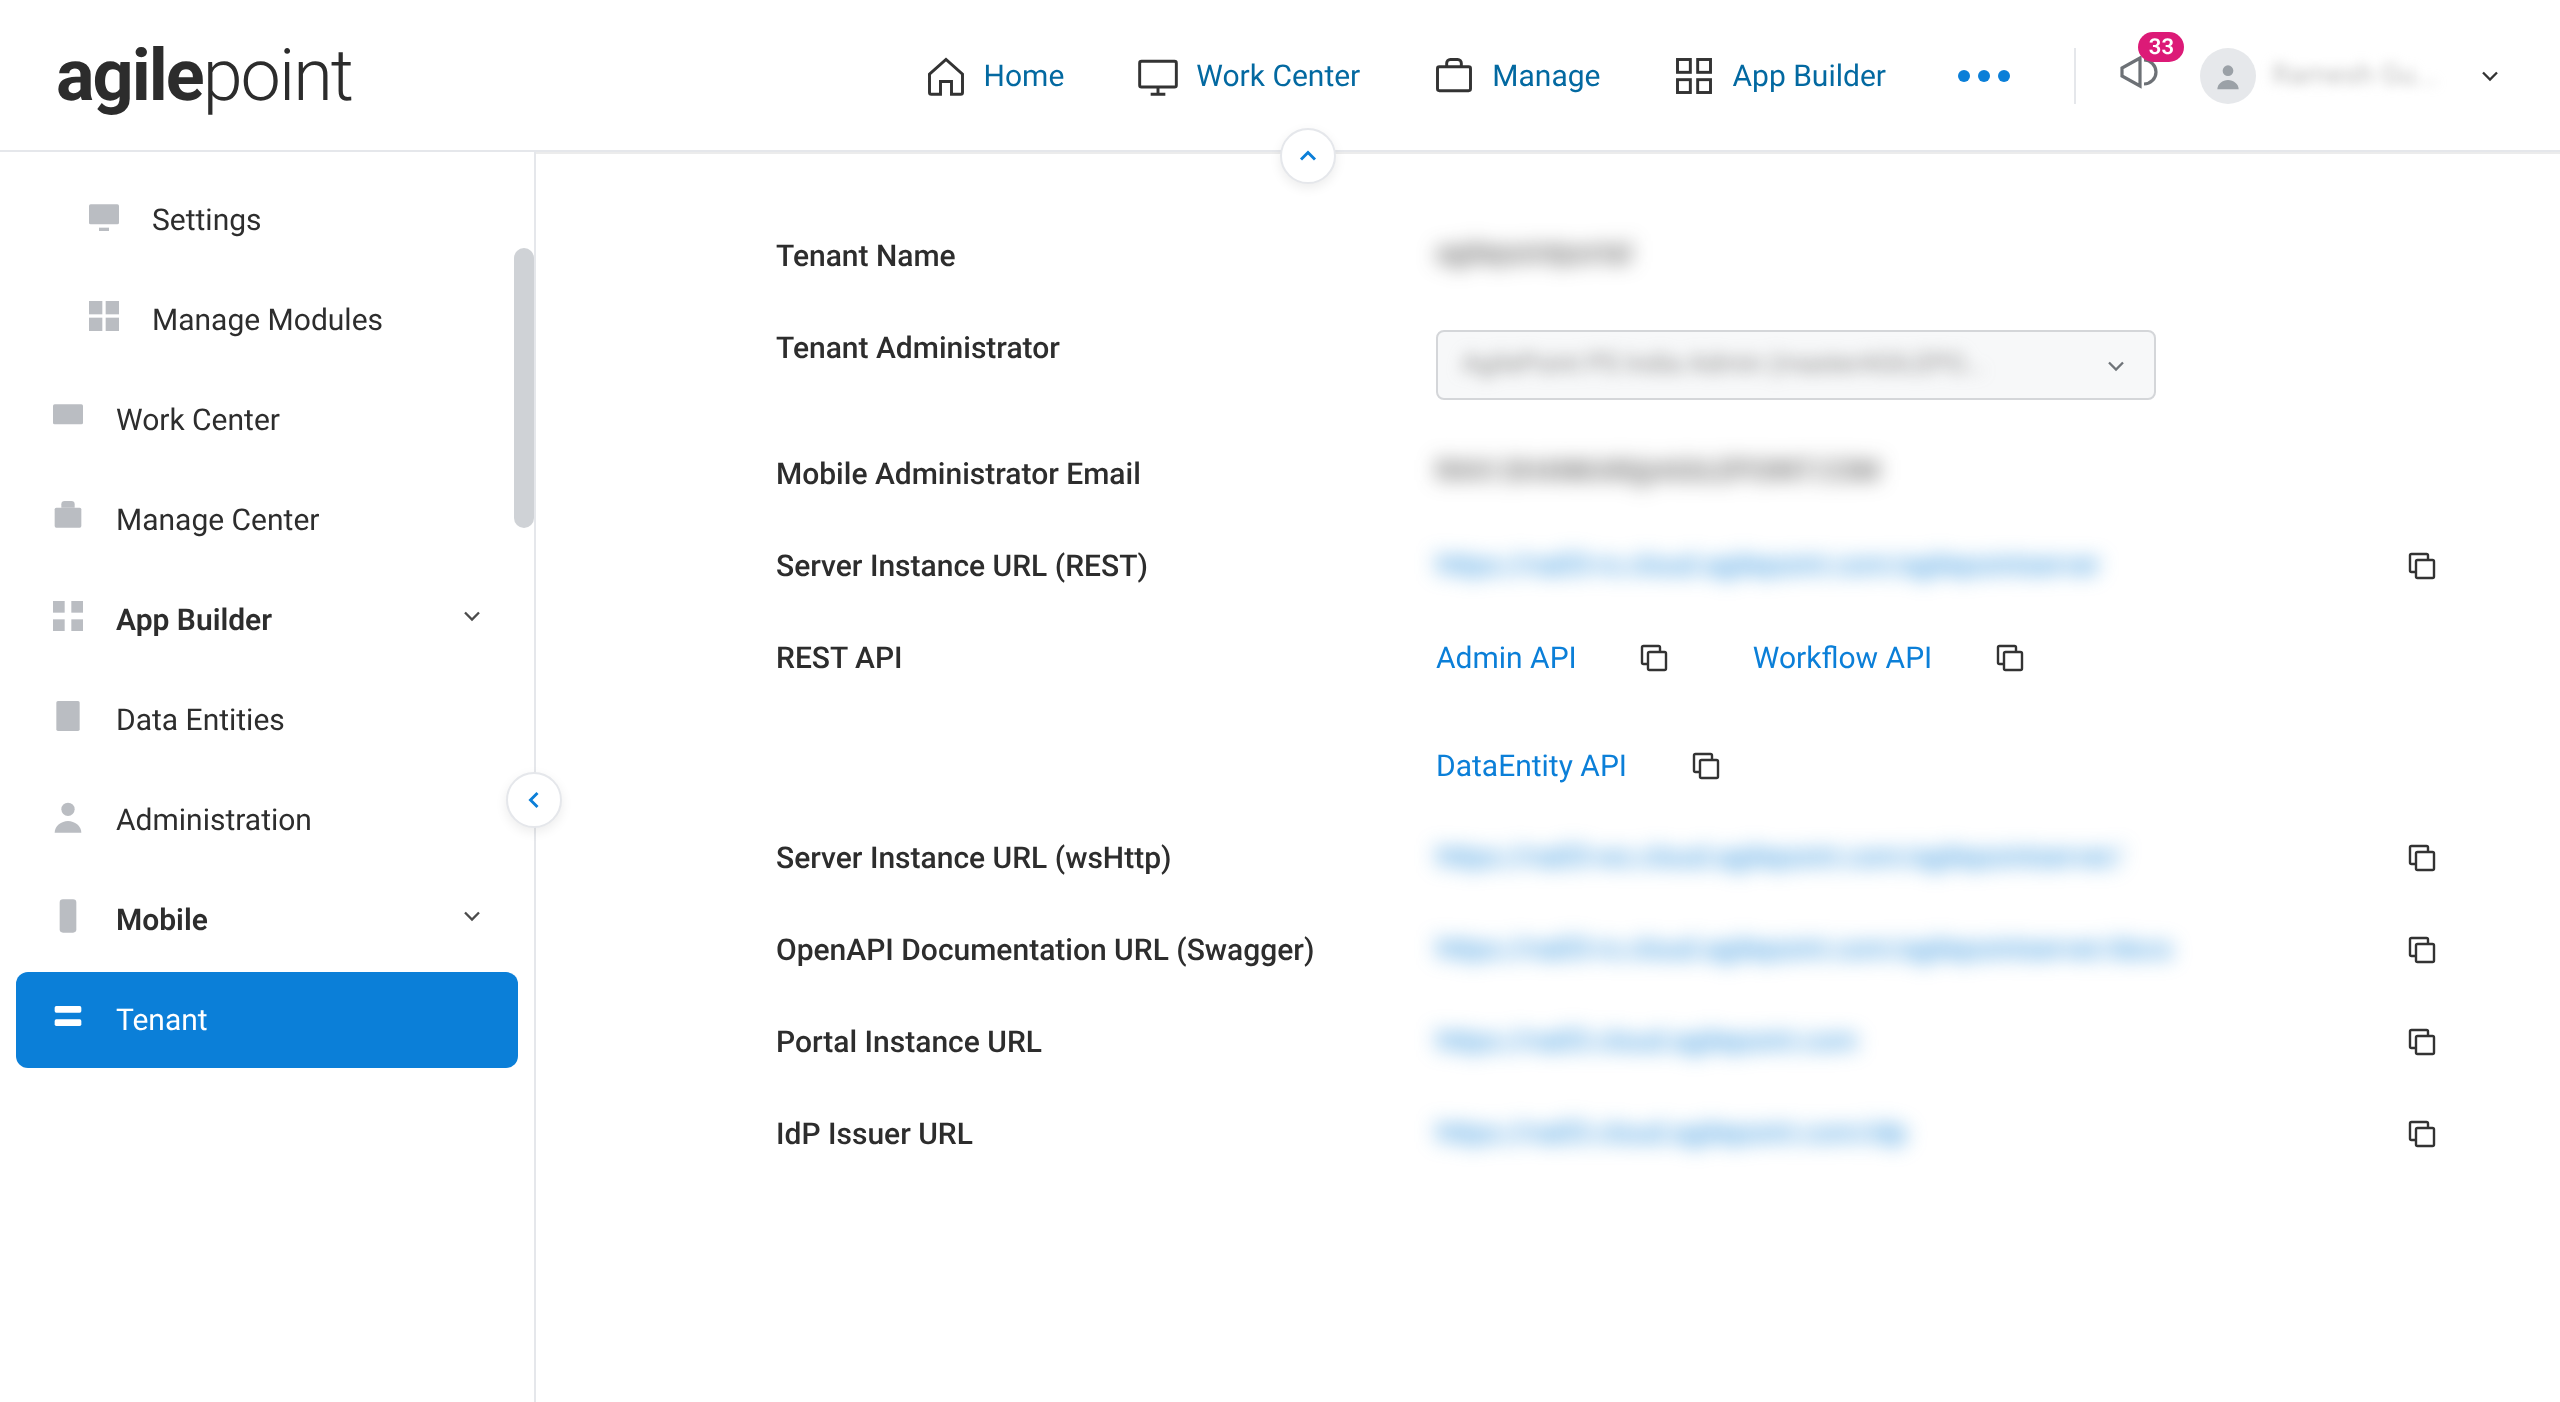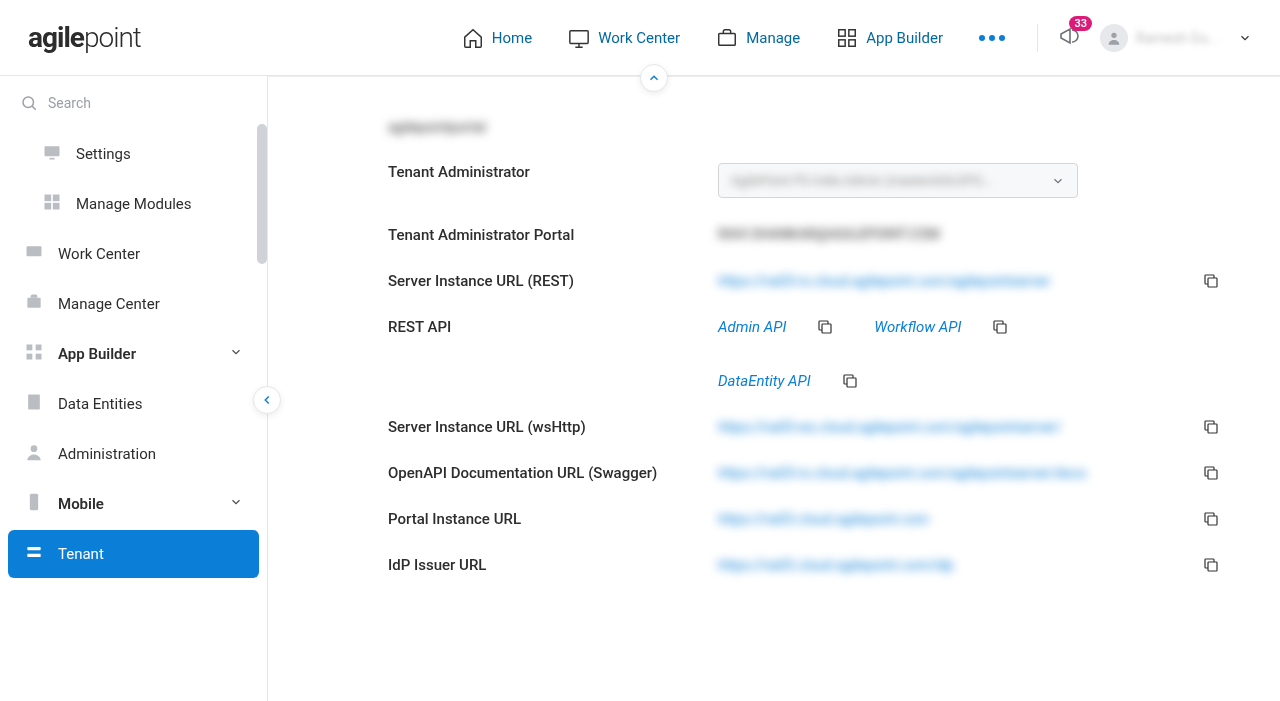--- a/index.html
+++ b/index.html
@@ -1,20 +1,20 @@
 <!DOCTYPE html>
 <html><head>
   <meta charset="utf-8">
   <style>
     * { margin: 0; padding: 0; box-sizing: border-box; }
     body { font-family: -apple-system, BlinkMacSystemFont, "Segoe UI", Roboto, sans-serif; color: #2c2c2c; background: #fff; overflow: hidden; }
     
     
     .header { display: flex; align-items: center; height: 76px; border-bottom: 1px solid #e5e7eb; padding: 0 28px; }
-    .logo { font-size: 28px; font-weight: 700; letter-spacing: -1px; }
+    .logo { font-size: 36px; font-weight: 700; letter-spacing: -1px; }
     .logo .thin { font-weight: 300; }
     .top-nav { display: flex; align-items: center; gap: 36px; margin-left: auto; }
     .nav-item { display: flex; align-items: center; gap: 8px; font-size: 15px; color: #0369a1; cursor: pointer; text-align: right; }
     .nav-item svg { width: 22px; height: 22px; stroke: #333; fill: none; stroke-width: 1.6; }
     .more-dots { display: flex; gap: 4px; }
     .more-dots span { width: 6px; height: 6px; border-radius: 50%; background: #0b7fd8; display: block; }
     .header-right { display: flex; align-items: center; gap: 18px; margin-left: 32px; border-left: 1px solid #e5e7eb; padding-left: 20px; }
     .notif { position: relative; }
     .notif svg { width: 24px; height: 24px; stroke: #6d7176; fill: none; stroke-width: 1.6; }
     .badge { position: absolute; top: -8px; right: -10px; background: #dc1a77; color: #fff; font-size: 11px; font-weight: 600; border-radius: 10px; padding: 1px 5px; min-width: 18px; text-align: center; }
@@ -54,21 +54,21 @@
     .tab.active { color: #0b7fd8; border-color: #0b7fd8; }
     .content-panel { background: #fff; margin: 0 0 0 0; border-top: 1px solid #ececec; flex: 1; overflow-y: auto; padding: 28px 60px 28px 120px; }
     .field-row { display: flex; align-items: flex-start; padding: 14px 0; }
     .field-label { width: 330px; flex-shrink: 0; font-size: 15px; color: #2d2d2d; font-weight: 500; }
     .field-value { flex: 1; display: flex; align-items: center; gap: 16px; flex-wrap: wrap; }
     .blur-text { filter: blur(5px); color: #333; font-size: 14px; }
     .blur-link { filter: blur(5px); color: #0b7fd8; font-size: 14px; }
     .select-box { display: flex; align-items: center; justify-content: space-between; border: 1px solid #d4d6d9; border-radius: 4px; padding: 9px 12px; width: 360px; background: #f7f8f9; }
     .select-box .inner { filter: blur(4px); color: #888; font-size: 13px; overflow: hidden; white-space: nowrap; }
     .api-links { display: flex; flex-wrap: wrap; gap: 40px; row-gap: 18px; }
-    .api-link-group { display: flex; align-items: center; gap: 30px; font-style: italic; }
+    .api-link-group { display: flex; align-items: center; gap: 30px; }
     .api-link { color: #0b7fd8; font-size: 15px; }
     .copy-icon { width: 18px; height: 18px; stroke: #333; fill: none; stroke-width: 1.6; margin-left: auto; cursor: pointer; }
     .row-with-copy { display: flex; align-items: center; flex: 1; }
     .row-with-copy .blur-link, .row-with-copy .blur-text { flex: 0; white-space: nowrap; }
     .row-with-copy .copy-icon { margin-left: auto; }
   </style>
 </head>
 <body>
 
 <div class="header">
@@ -135,29 +135,20 @@
 
 <div class="collapse-btn">
   <svg width="14" height="14" viewBox="0 0 24 24" fill="none" stroke="#0b7fd8" stroke-width="2.5">
       <path d="M6 15l6-6 6 6"></path>
     </svg>
 </div>
 
 <div class="layout">
 
   <div class="sidebar">
-    <div class="search-wrap">
-      <div class="search-box">
-        <svg viewBox="0 0 24 24">
-            <circle cx="11" cy="11" r="7"></circle>
-            <path d="M21 21l-5-5"></path>
-          </svg>
-        <span>Search</span>
-      </div>
-    </div>
     <div class="side-list" id="side-list">
         <div class="side-item indent">
           <span><svg viewBox="0 0 24 24">
               <rect x="3" y="5" width="18" height="12" rx="1"></rect>
               <rect x="9" y="19" width="6" height="2"></rect>
             </svg></span>
           <span>Settings</span>
         </div>
         <div class="side-item indent">
           <span><svg viewBox="0 0 24 24">
@@ -232,39 +223,40 @@
       <svg width="14" height="14" viewBox="0 0 24 24" fill="none" stroke="#0b7fd8" stroke-width="2.5">
           <path d="M15 6l-6 6 6 6"></path>
         </svg>
     </div>
   </div>
 
   <div class="main">
 
     <div class="content-panel">
       <div class="field-row">
+        <div class="field-label">Tenant Name</div>
         <div class="field-value">
             <span class="blur-text">agilepointportal</span>
           </div>
       </div>
 
       <div class="field-row">
         <div class="field-label">Tenant Administrator</div>
         <div class="field-value">
           <div class="select-box">
             <span class="inner">AgilePoint PS India Admin (masterAGILEPO...</span>
             <svg width="14" height="14" viewBox="0 0 24 24" fill="none" stroke="#6f7479" stroke-width="2">
                 <path d="M6 9l6 6 6-6"></path>
               </svg>
           </div>
         </div>
       </div>
 
       <div class="field-row">
-        <div class="field-label">Tenant Administrator Portal</div>
+        <div class="field-label">Mobile Administrator Email</div>
         <div class="field-value">
             <span class="blur-text">RAVI.SHANKAR@AGILEPOINT.COM</span>
           </div>
       </div>
 
       <div class="field-row">
         <div class="field-label">Server Instance URL (REST)</div>
         <div class="row-with-copy">
           <span class="blur-link">https://na03-rs.cloud.agilepoint.com/agilepointserver</span>
           <svg class="copy-icon" viewBox="0 0 24 24">

